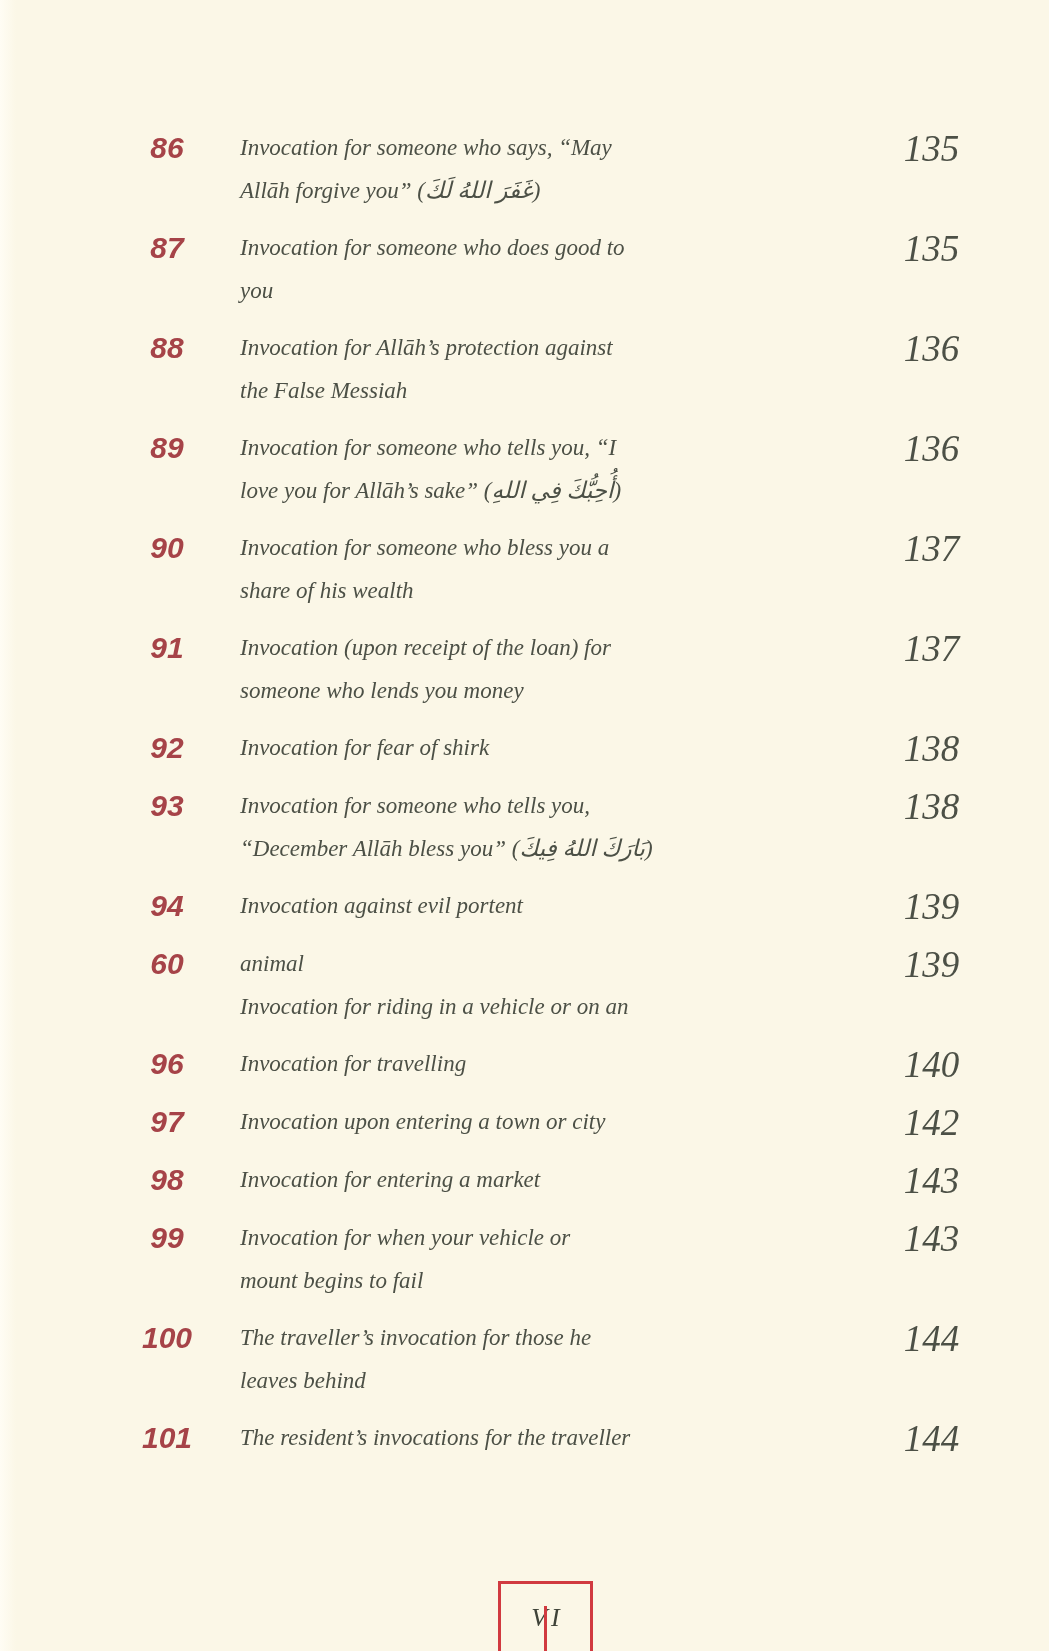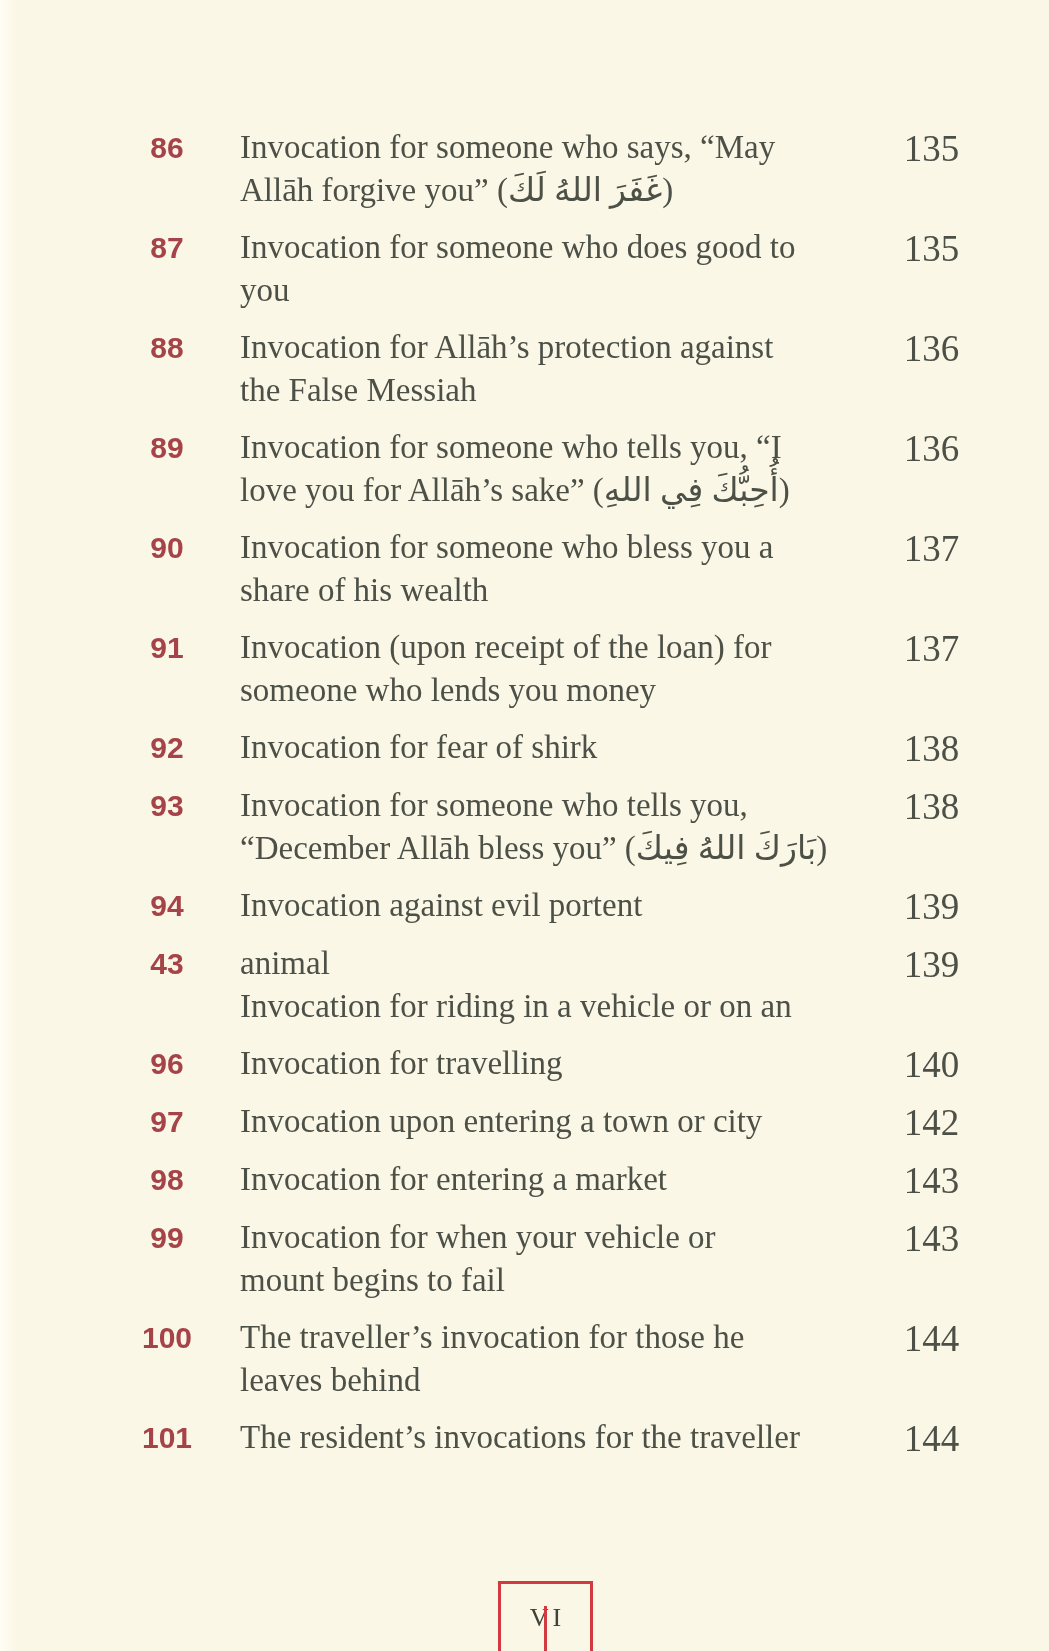--- a/index.html
+++ b/index.html
@@ -15,30 +15,31 @@
     position:relative;
     width:1049px;
     height:1651px;
     overflow:hidden;
     box-sizing:border-box;
     background:linear-gradient(90deg,#fffdf4 0px,var(--bg) 16px);
     background-color:var(--bg);
     padding:126px 43px 0 0;
     font-family:"Liberation Serif","DejaVu Sans",serif;
     color:var(--body-text);
+    font-style:italic;
   }
   .toc{width:100%;}
   .toc-row{display:flex;align-items:flex-start;margin-bottom:14px;}
   .col-num{width:240px;flex:0 0 240px;}
   .num{
     display:inline-block;width:74px;margin-left:130px;text-align:center;
     font-family:"Liberation Sans",sans-serif;font-weight:700;
     font-size:30px;line-height:43px;color:var(--num-red);
   }
-  .col-title{width:617px;flex:0 0 617px;font-size:33px;}
+  .col-title{width:617px;flex:0 0 617px;font-size:23px;}
   .title-line{height:43px;line-height:43px;white-space:nowrap;overflow:visible;}
   .col-page{flex:1;text-align:center;font-size:37px;line-height:43px;padding-top:1px;}
   .footer-box{
     position:absolute;left:498px;top:1533px;width:95px;height:73px;
     box-sizing:border-box;border:3px solid var(--accent-red);
     display:flex;align-items:center;justify-content:center;margin-top:48px;
   }
   .footer-box span{
     font-size:26px;letter-spacing:4px;padding-left:4px;
     color:var(--footer-text);
@@ -136,21 +137,21 @@
     <div class="col-num">
       <span class="num">94</span>
     </div>
     <div class="col-title">
           <div class="title-line">Invocation against evil portent</div>
         </div>
     <div class="col-page">139</div>
   </div>
       <div class="toc-row">
     <div class="col-num">
-      <span class="num">43</span>
+      <span class="num">60</span>
     </div>
     <div class="col-title">
           <div class="title-line">animal</div>
           <div class="title-line">Invocation for riding in a vehicle or on an</div>
         </div>
     <div class="col-page">139</div>
   </div>
       <div class="toc-row">
     <div class="col-num">
       <span class="num">96</span>

